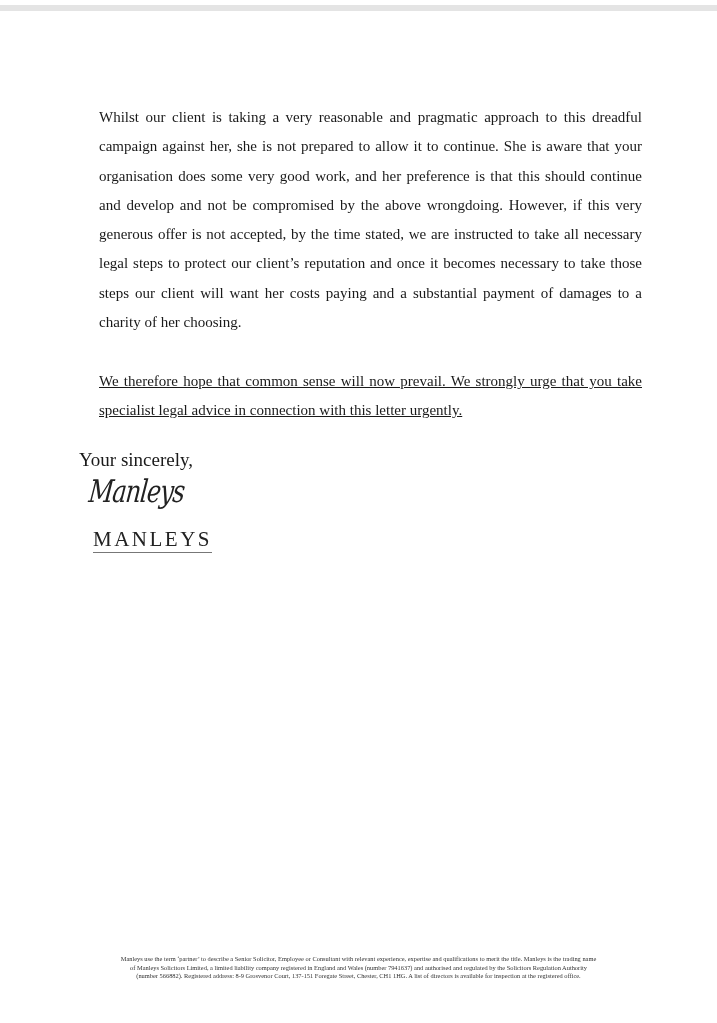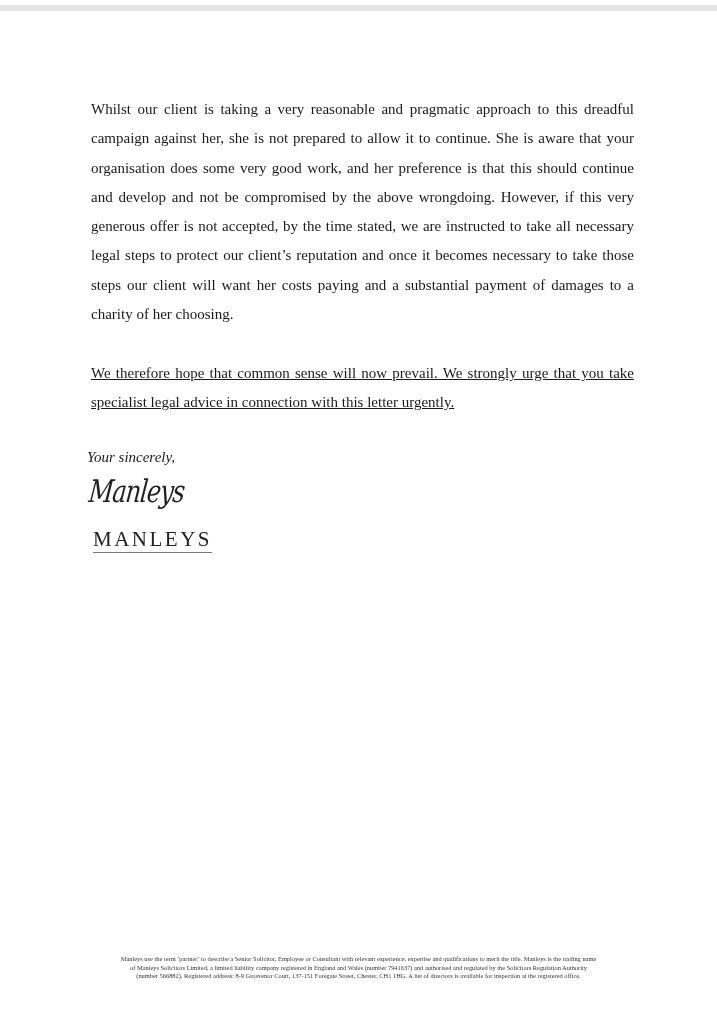--- a/index.html
+++ b/index.html
@@ -3,26 +3,26 @@
   <meta charset="utf-8">
   <style>
     html, body { margin: 0; padding: 0; }
     body {
       width: 717px; height: 1023px; background: #ffffff; position: relative; overflow: hidden;
       font-family: "Liberation Serif", "DejaVu Serif", serif; color: #1a1a1a;
     }
     .topbar { position: absolute; left: 0; top: 5px; width: 717px; height: 6px; background: #e4e4e4; }
     .page { position: absolute; left: 0; top: 11px; width: 717px; height: 1012px; background: #fff; }
     .para {
-      position: absolute; left: 87px; width: 543px; margin: 4px;
+      position: absolute; left: 87px; width: 543px; margin: 12px;
       font-size: 15px; line-height: 29.3px; text-align: justify; text-align-last: left;
     }
     #p1 { top: 91px; }
     #p2 { top: 355px; text-decoration: underline; }
-    .closing { position: absolute; left: 87px; top: 449px; font-size: 15px; margin: 0; font-style: italic; }
+    .closing { position: absolute; left: 79px; top: 449px; font-size: 19px; margin: 0; }
     .signature {
       position: absolute; left: 89px; top: 478px; font-family: "DejaVu Serif", serif;
       font-style: italic; font-size: 24px; transform: skewX(-6deg) scaleY(1.3); letter-spacing: -1px;
       color: #222;
     }
     .firm {
       position: absolute; left: 93px; top: 527px; font-size: 21px; letter-spacing: 2.5px;
       color: #222; border-bottom: 1px solid #777; padding-bottom: 1px; line-height: 24px;
     }
     .footer {

